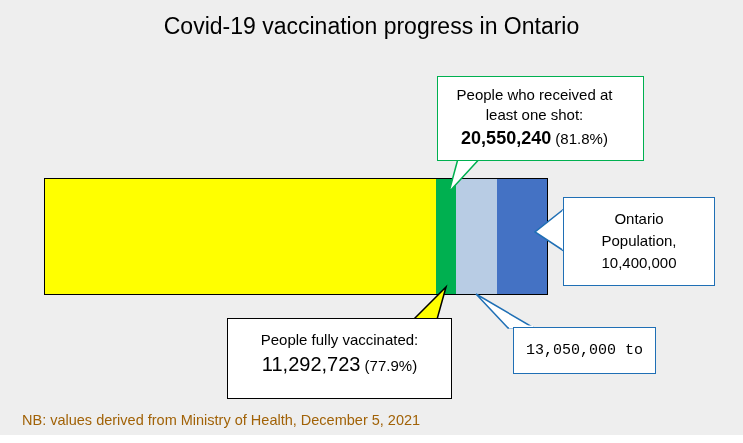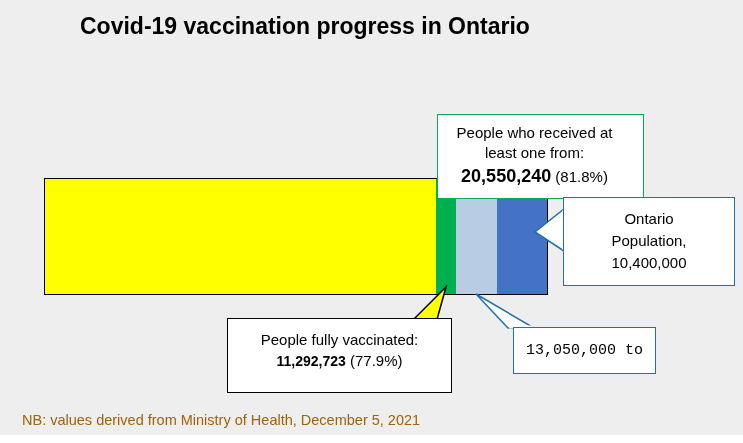--- a/index.html
+++ b/index.html
@@ -26,23 +26,23 @@
     bottom: 0;
     width: 743px;
     height: 8px;
     background: #ffffff;
   }
   #title {
     position: absolute;
     left: 80px;
     top: 12px;
     width: 583px;
-    text-align: left;
+    text-align: center;
     font-size: 23px;
-    font-weight: bold;
+    font-weight: normal;
     color: #000000;
     line-height: 1.3;
   }
 
   
   #bar {
     position: absolute;
     left: 44px;
     top: 178px;
     width: 504px;
@@ -70,49 +70,48 @@
   }
 
   #callout-one-shot {
     left: 437px;
     top: 76px;
     width: 207px;
     padding: 8px 18px 10px 6px;
     border: 1.5px solid #00b050;
     font-size: 15px;
     line-height: 1.35;
-    margin-top: 38px;
   }
   #callout-one-shot .big {
     font-size: 18px;
     font-weight: bold;
   }
 
   #callout-population {
     left: 563px;
     top: 197px;
-    width: 172px;
+    width: 152px;
     padding: 10px 6px 12px 6px;
     border: 1.5px solid #1f6fb5;
     font-size: 15px;
     line-height: 1.45;
   }
 
   #callout-fully {
     left: 227px;
     top: 318px;
     width: 225px;
     padding: 10px 6px 20px 6px;
     border: 1.5px solid #000000;
     font-size: 15px;
     line-height: 1.4;
   }
   #callout-fully .big {
-    font-size: 14px;
-    font-weight: bold;
+    font-size: 20px;
+    font-weight: normal;
   }
 
   #callout-herd {
     left: 513px;
     top: 327px;
     width: 143px;
     padding: 12px 6px 12px 6px;
     border: 1.5px solid #1f6fb5;
     font-size: 15px;
     line-height: 1.4;
@@ -162,21 +161,21 @@
     <line x1="31" y1="37" x2="55" y2="37" stroke="#ffff00" stroke-width="3"></line>
   </svg>
 
   <svg class="pointer-svg" style="left:468px; top:292px; width:80px; height:40px;" viewBox="0 0 80 40">
     <polygon points="8,2 66,36 40,36" fill="#ffffff" stroke="#1f6fb5" stroke-width="1.5"></polygon>
     <line x1="41" y1="35" x2="65" y2="35" stroke="#ffffff" stroke-width="3"></line>
   </svg>
 
   <div class="callout" id="callout-one-shot">
     <div>People who received at</div>
-    <div>least one from:</div>
+    <div>least one shot:</div>
     <div>
       <span class="big">20,550,240</span><span> (81.8%)</span>
     </div>
   </div>
 
   <div class="callout" id="callout-population">
     <div>Ontario</div>
     <div>Population,</div>
     <div>10,400,000</div>
   </div>

